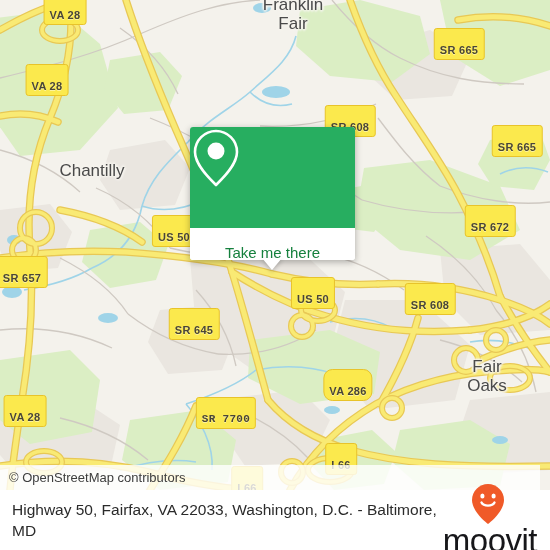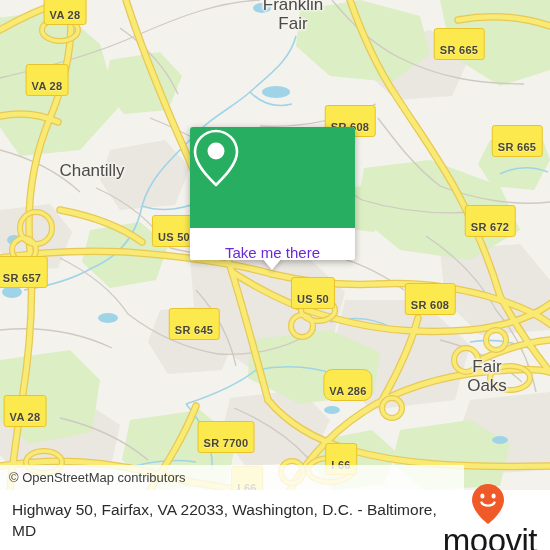--- a/index.html
+++ b/index.html
@@ -63,35 +63,35 @@
     height:101px;
     background:#27ae60;
     display:flex;align-items:center;justify-content:center;
   }
   .popup-body{
     height:32px;
     background:#ffffff;
     display:flex;align-items:center;justify-content:center;
   }
   .popup-body span{
-    font-size:15px;color:#6d28d9;margin-top:17px;
+    font-size:15px;color:#15803d;margin-top:17px;
   }
   .popup-tail{
     position:absolute;left:262px;top:258px;
     width:0;height:0;
     border-left:10px solid transparent;
     border-right:10px solid transparent;
     border-top:12px solid #ffffff;
     filter:drop-shadow(0 2px 2px rgba(0,0,0,.22));
   }
 
   
   .attrib{
     position:absolute;left:0;top:465px;
-    width:464px;height:25px;
+    width:540px;height:25px;
     background:rgba(255,255,255,.80);
     display:flex;align-items:center;
   }
   .attrib span{
     font-size:13px;color:#3d3d3d;padding-left:9px;
   }
 
   
   .footer{
     position:absolute;left:0;top:490px;width:550px;height:60px;
@@ -315,21 +315,21 @@
         <div class="shield" style="left: 350px; top: 121px;">SR 608</div>
         <div class="shield" style="left: 517px; top: 141px;">SR 665</div>
         <div class="shield" style="left: 490px; top: 221px; text-align: right;">SR 672</div>
         <div class="shield" style="left: 174px; top: 231px;">US 50</div>
         <div class="shield" style="left: 22px; top: 272px;">SR 657</div>
         <div class="shield" style="left: 313px; top: 293px;">US 50</div>
         <div class="shield" style="left: 430px; top: 299px;">SR 608</div>
         <div class="shield" style="left: 194px; top: 324px;">SR 645</div>
         <div class="shield" style="left: 348px; top: 385px; border-radius: 9px;">VA 286</div>
         <div class="shield" style="left: 25px; top: 411px;">VA 28</div>
-        <div class="shield" style="left: 226px; top: 437px;">SR 7700</div>
+        <div class="shield" style="left: 226px; top: 413px; font-family: Liberation Mono, monospace;">SR 7700</div>
         <div class="shield" style="left: 341px; top: 459px;">I 66</div>
         <div class="shield" style="left: 247px; top: 482px;">I 66</div>
       </div>
 
     <div class="popup">
       <div class="popup-head">
         <svg width="52" height="62" viewBox="0 0 52 62">
           <path d="M26 4 C14.4 4 5 13.4 5 25 C5 38 20 52 26 58 C32 52 47 38 47 25 C47 13.4 37.6 4 26 4 Z" fill="none" stroke="#ffffff" stroke-width="2.6" stroke-linejoin="round"></path>
           <circle cx="26" cy="24" r="8.5" fill="#ffffff"></circle>
         </svg>

